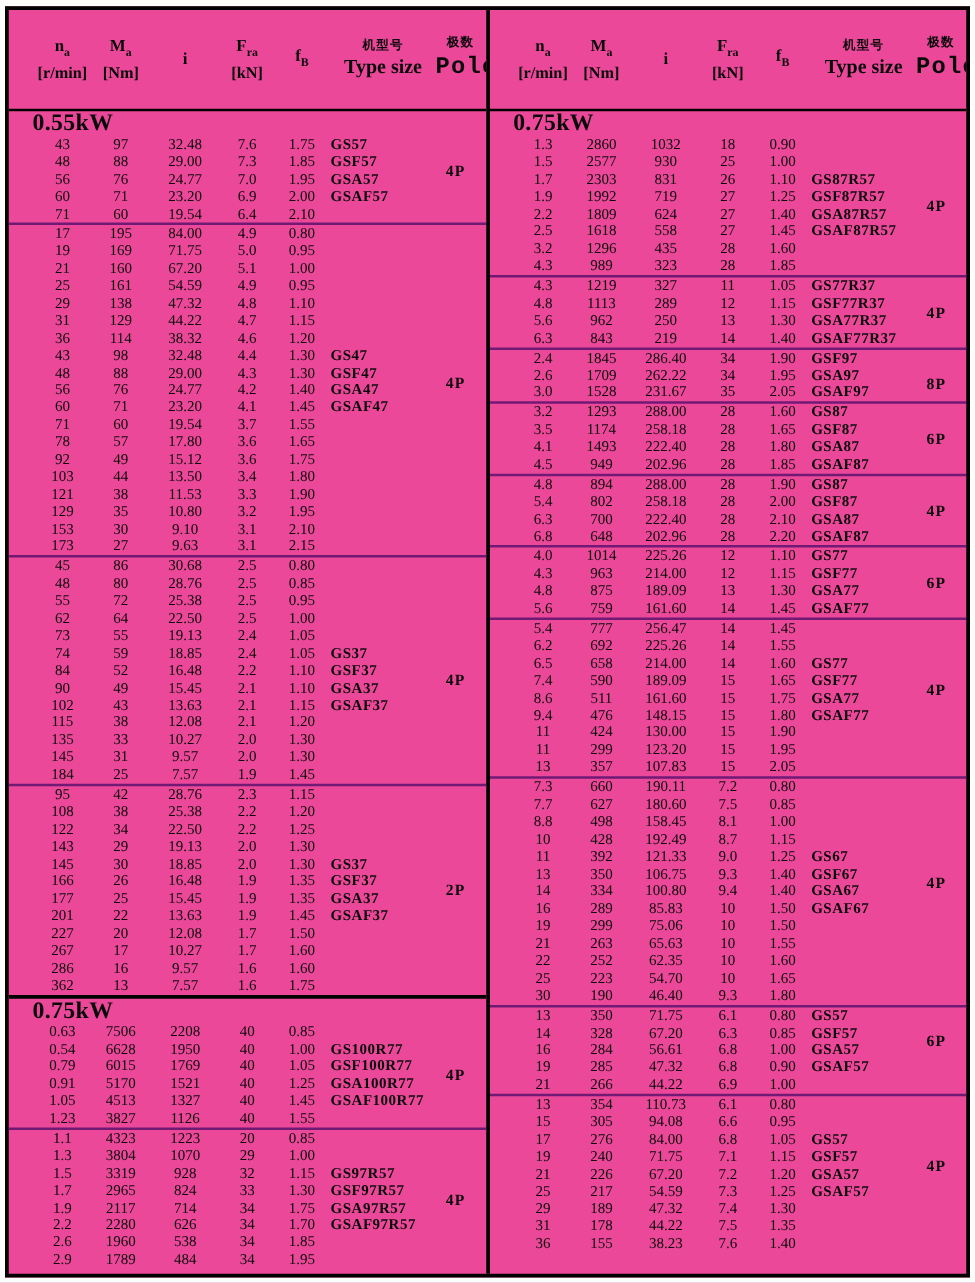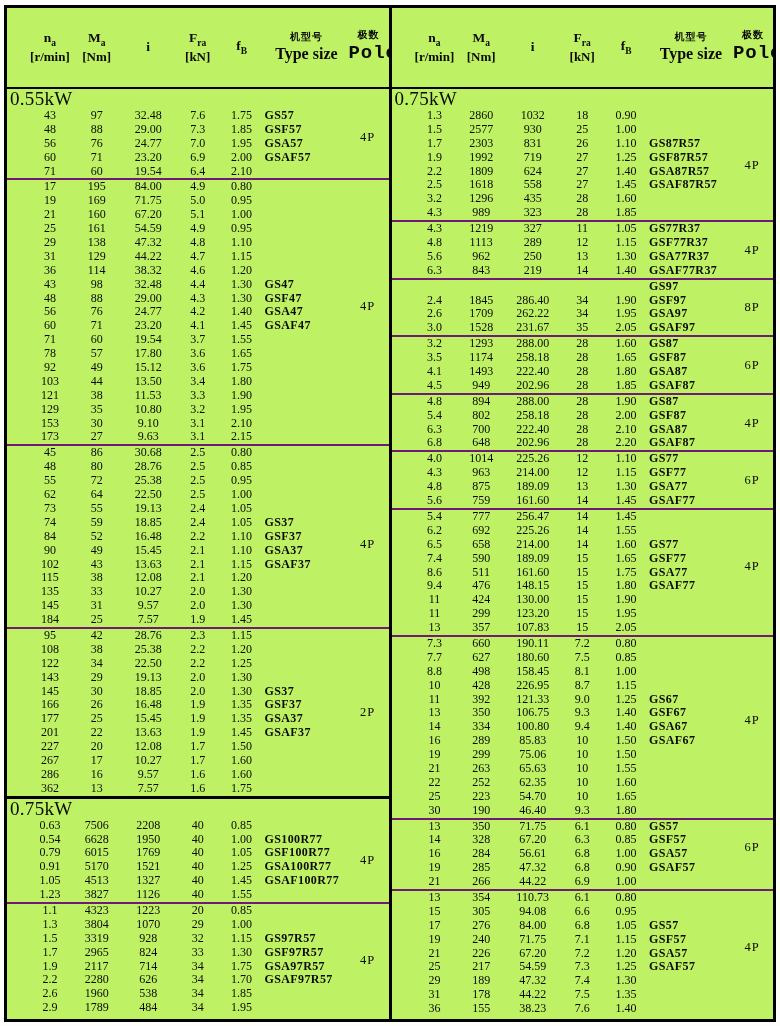--- a/index.html
+++ b/index.html
@@ -1,21 +1,21 @@
 <!DOCTYPE html>
 <html><head>
 <meta charset="utf-8">
 <style>
   * { box-sizing: border-box; margin: 0; padding: 0; }
   html,body { width: 780px; height: 1026px; background: #fdfdfc; }
   body { font-family: "Liberation Serif", "DejaVu Serif", serif; color: #0a0a0a; position: relative; }
 
   .frame {
     position: absolute; left: 4px; top: 5px; width: 772px; height: 1017px;
-    border: 3px solid #000; display: flex; background: #bef264;
+    border: 3px solid #000; display: flex; background: #ec4899;
   }
   .half { flex: 1 1 0; display: flex; flex-direction: column; overflow: hidden; }
   .half.left { border-right: 3px solid #000; }
 
   
   .col-header {
     height: 81px; border-bottom: 2px solid #000;
     display: grid;
     grid-template-columns: 5% 12.5% 12% 15% 11% 12% 22% 10.5%;
     align-items: center;
@@ -26,40 +26,40 @@
   .hc .sym sub { font-size: 9.5px; }
   .hc .unit { font-size: 13px; }
   .hc .cjk { font-size: 10px; letter-spacing: 1px; }
   .hc .en  { font-size: 16px; }
   .hc .en.pole-en { font-family: "Liberation Mono", "DejaVu Sans Mono", monospace; font-size: 19px; letter-spacing: 1px; }
 
   
   .sections { flex: 1 1 auto; display: flex; flex-direction: column; }
   .section + .section { border-top: 3px solid #000; }
   .section-title {
-    font-weight: normal; font-size: 19px; line-height: 20px; height: 20px;
-    padding-left: 3px; letter-spacing: 0.3px;
+    font-weight: bold; font-size: 19px; line-height: 20px; height: 20px;
+    padding-left: 19px; letter-spacing: 0.3px;
   }
   .block { position: relative; }
   .block.sep { border-top: 2px solid #701a75; }
 
   .row {
     display: grid;
     grid-template-columns: 5% 12.5% 12% 15% 11% 12% 22% 10.5%;
     height: 13.9px; line-height: 13.9px; font-size: 12px;
   }
   .row::before { content: ""; }
   .cell { text-align: center; white-space: nowrap; }
   .cell.type {
     text-align: left; font-weight: bold; font-size: 12px; letter-spacing: 0.4px;
     font-family: "Liberation Serif", "DejaVu Serif", serif;
   }
   .pole {
-    position: absolute; right: 1px; width: 10.5%; text-align: center;
-    font-weight: normal; font-size: 12.5px; letter-spacing: 1px; line-height: 14px;
+    position: absolute; right: 16px; width: 10.5%; text-align: right;
+    font-weight: bold; font-size: 12.5px; letter-spacing: 1px; line-height: 14px;
   }
 </style>
 </head>
 <body>
 
 <div class="frame">
 
   <div class="half left">
     <div class="col-header">
       <div class="hc">
@@ -750,28 +750,20 @@
               <div class="cell">843</div>
               <div class="cell">219</div>
               <div class="cell">14</div>
               <div class="cell">1.40</div>
               <div class="cell type">GSAF77R37</div>
             </div>
             <div class="pole" style="top: 20.8px;">4P</div>
           </div>
           <div class="block sep">
             <div class="row">
-              <div class="cell"></div>
-              <div class="cell"></div>
-              <div class="cell"></div>
-              <div class="cell"></div>
-              <div class="cell"></div>
-              <div class="cell type">GS97</div>
-            </div>
-            <div class="row">
               <div class="cell">2.4</div>
               <div class="cell">1845</div>
               <div class="cell">286.40</div>
               <div class="cell">34</div>
               <div class="cell">1.90</div>
               <div class="cell type">GSF97</div>
             </div>
             <div class="row">
               <div class="cell">2.6</div>
               <div class="cell">1709</div>
@@ -991,21 +983,21 @@
               <div class="cell">8.8</div>
               <div class="cell">498</div>
               <div class="cell">158.45</div>
               <div class="cell">8.1</div>
               <div class="cell">1.00</div>
               <div class="cell type"></div>
             </div>
             <div class="row">
               <div class="cell">10</div>
               <div class="cell">428</div>
-              <div class="cell">226.95</div>
+              <div class="cell">192.49</div>
               <div class="cell">8.7</div>
               <div class="cell">1.15</div>
               <div class="cell type"></div>
             </div>
             <div class="row">
               <div class="cell">11</div>
               <div class="cell">392</div>
               <div class="cell">121.33</div>
               <div class="cell">9.0</div>
               <div class="cell">1.25</div>

